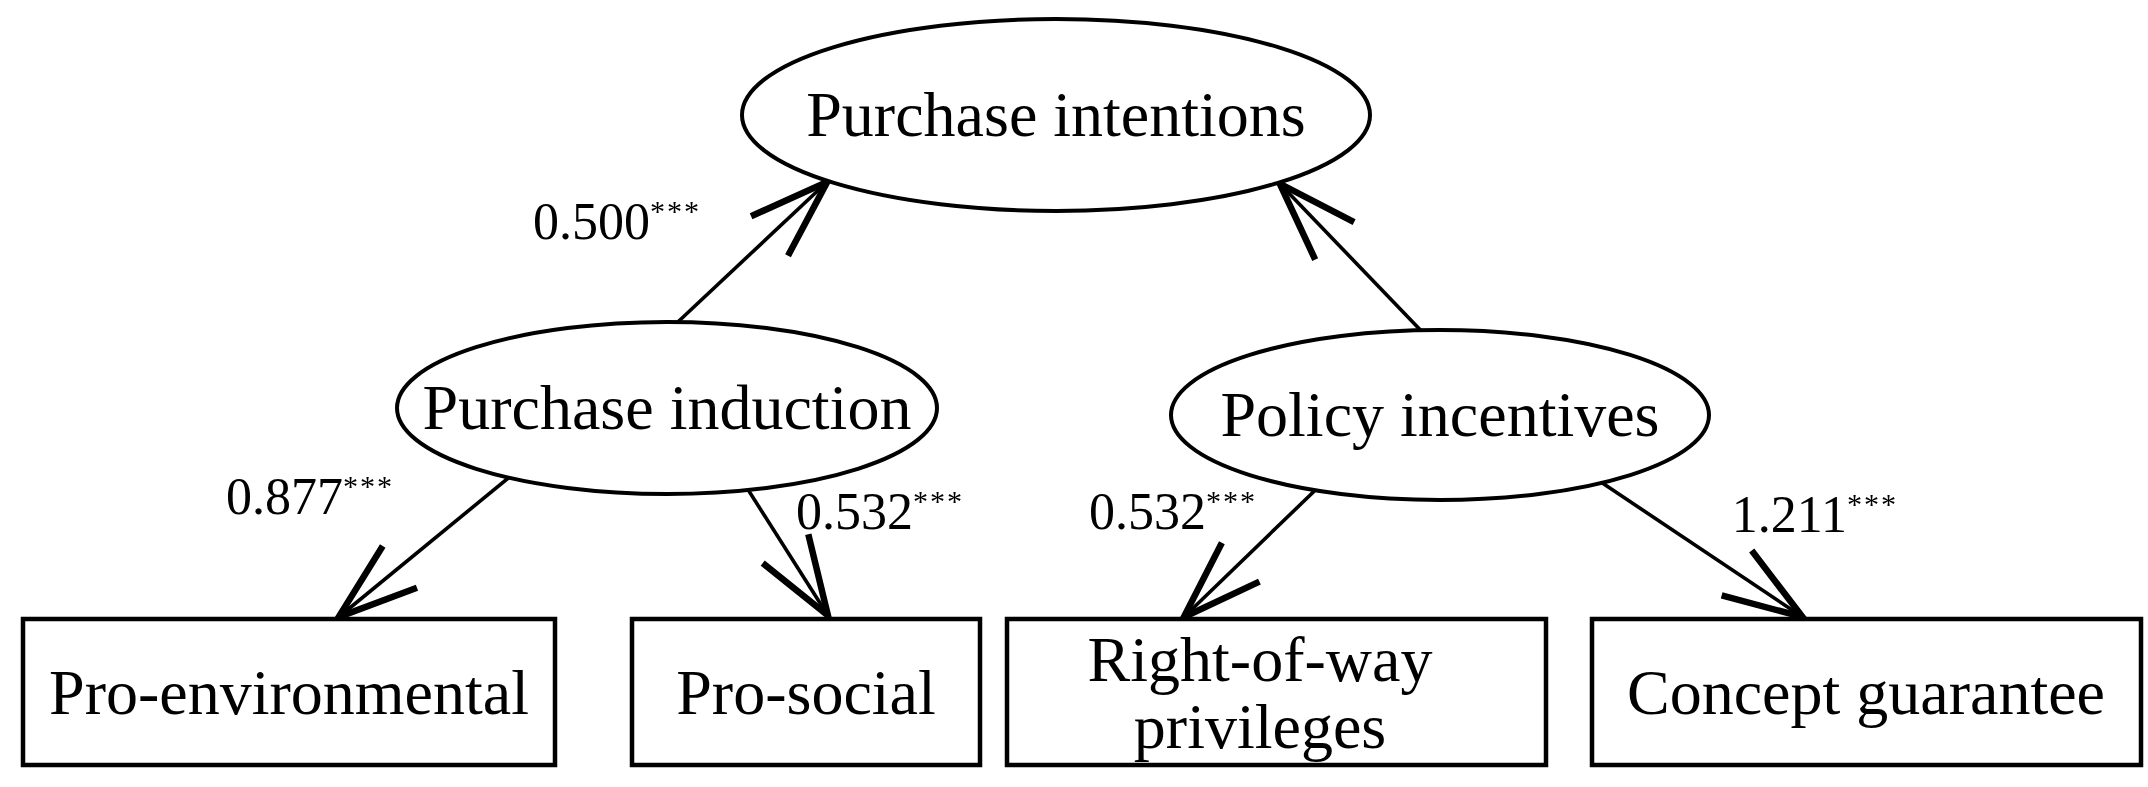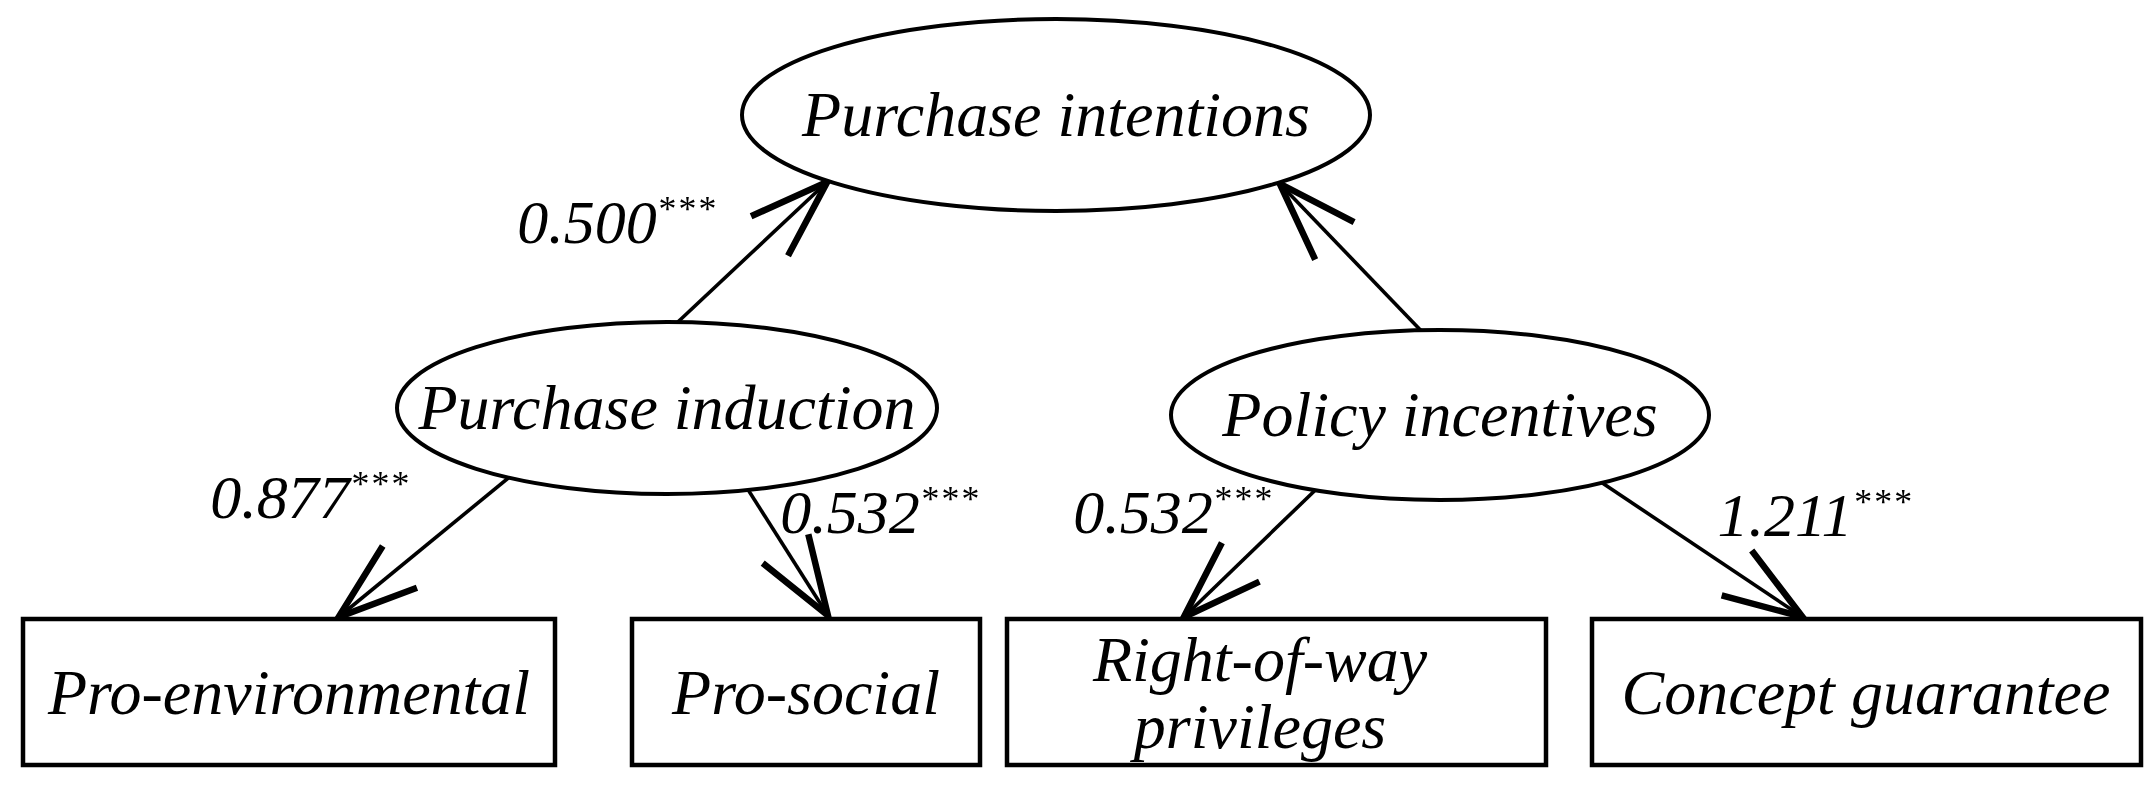--- a/index.html
+++ b/index.html
@@ -5,21 +5,20 @@
   * { margin: 0; padding: 0; box-sizing: border-box; }
   html, body { background: #ffffff; }
   .canvas {
     position: relative;
     width: 2148px;
     height: 787px;
     background: #ffffff;
     font-family: "Liberation Serif", serif;
     color: #000000;
     overflow: hidden;
-    font-style: italic;
   }
   svg.layer {
     position: absolute;
     left: 0; top: 0;
     width: 2148px; height: 787px;
   }
   .node-label {
     position: absolute;
     transform: translate(-50%, -50%);
     font-size: 64px;
@@ -28,21 +27,21 @@
     text-align: center;
   }
   .node-label.wrap {
     white-space: normal;
     width: 420px;
     line-height: 1.05;
   }
   .coef {
     position: absolute;
     transform: translate(-50%, -50%);
-    font-size: 62px;
+    font-size: 52px;
     line-height: 1.0;
     white-space: nowrap;
   }
   .coef sup {
     font-size: 58%;
     vertical-align: super;
     letter-spacing: 2px;
   }
 </style>
 </head>

